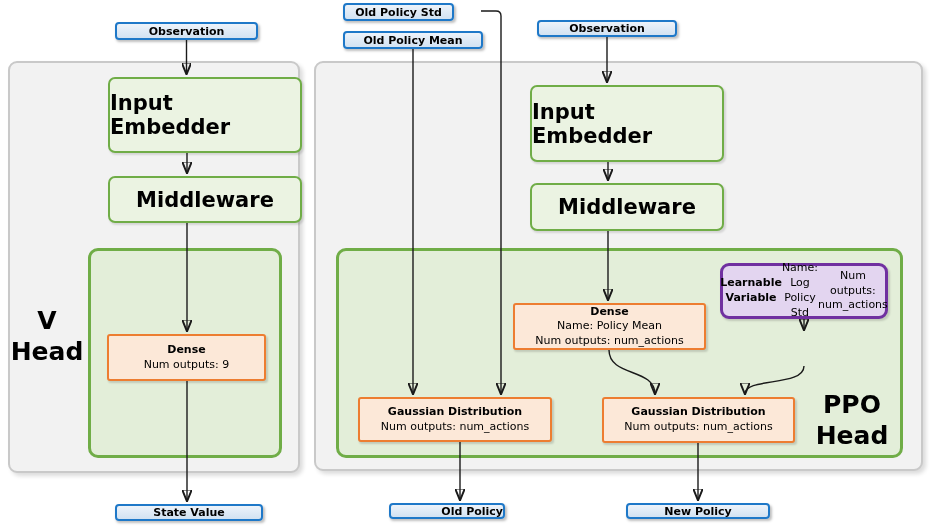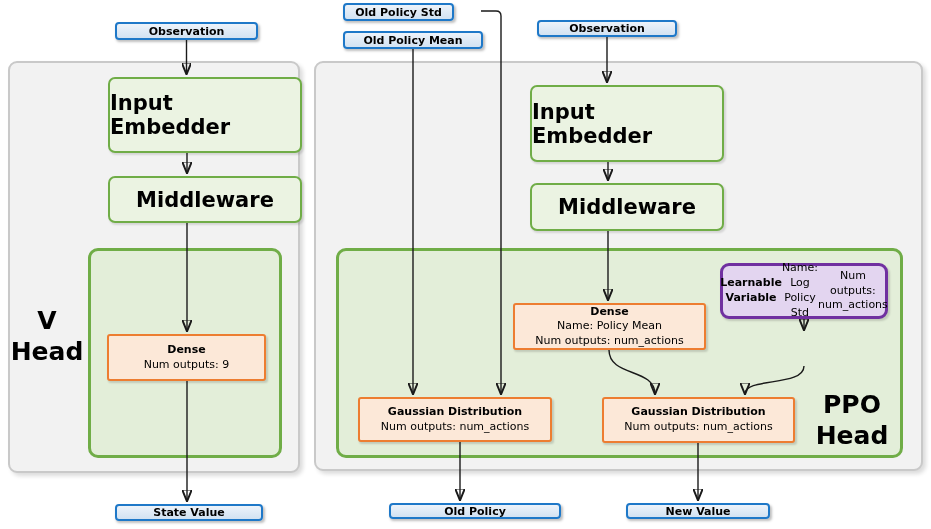--- a/index.html
+++ b/index.html
@@ -147,26 +147,26 @@
   <div class="abs node-orange" style="left:358px;top:397px;width:194px;height:45px;">
     <div class="node-title">Gaussian Distribution</div>
     <div>Num outputs: num_actions</div>
   </div>
 
   <div class="abs node-orange" style="left:602px;top:397px;width:193px;height:46px;">
     <div class="node-title">Gaussian Distribution</div>
     <div>Num outputs: num_actions</div>
   </div>
 
-  <div class="abs io-box" style="left:389px;top:503px;width:172px;height:16px;">
+  <div class="abs io-box" style="left:389px;top:503px;width:116px;height:16px;justify-content:flex-end;">
     <span>Old Policy</span>
   </div>
 
   <div class="abs io-box" style="left:626px;top:503px;width:144px;height:16px;">
-    <span>New Value</span>
+    <span>New Policy</span>
   </div>
 
   <svg id="wires" viewBox="0 0 931 529">
     <defs>
       <marker id="arr" markerWidth="9" markerHeight="7" refX="8.2" refY="3.5" orient="auto">
         <path d="M0,0 L8.5,3.5 L0,7 Z" fill="#1a1a1a" stroke="none"></path>
       </marker>
     </defs>
 
     <path d="M186.5,40 V74" marker-end="url(#arr)"></path>

